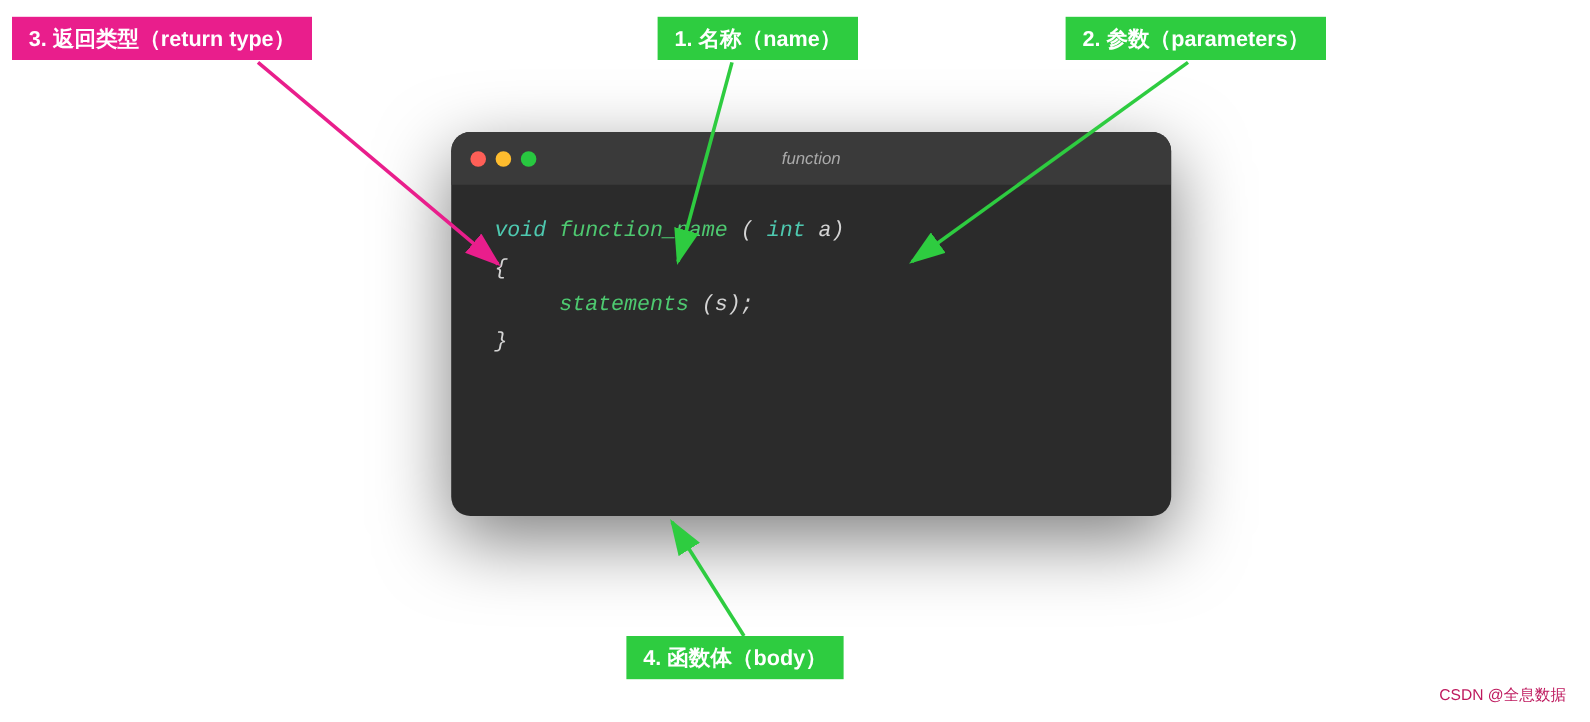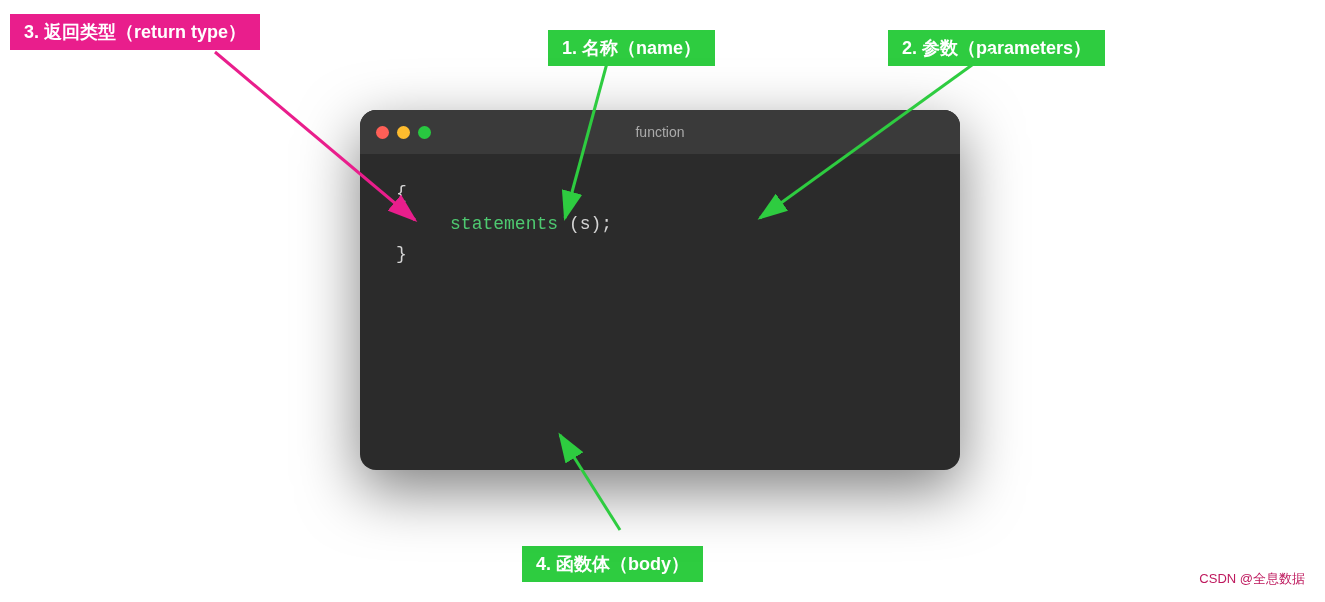--- a/index.html
+++ b/index.html
@@ -18,33 +18,34 @@
       position: absolute;
       color: #ffffff;
       font-size: 18px;
       font-weight: bold;
       padding: 6px 14px;
       border-radius: 0;
       white-space: nowrap;
     }
 
     .label-pink { background: #e91e8c; }
-    .label-green { background: #2ecc40; margin-top: 16px; }
+    .label-green { background: #2ecc40; }
 
     
     .code-window {
       position: absolute;
-      left: 360px;
+      left: 376px;
       top: 110px;
       width: 600px;
-      height: 360px;
+      height: 320px;
       background: #2b2b2b;
       border-radius: 16px;
       box-shadow: 0 20px 60px rgba(0,0,0,0.5);
       overflow: hidden;
+      font-style: italic;
     }
 
     .window-titlebar {
       display: flex;
       align-items: center;
       justify-content: center;
       height: 44px;
       background: #3a3a3a;
       position: relative;
     }
@@ -121,20 +122,28 @@
   <div class="window-titlebar">
     <div class="traffic-lights">
       <div class="dot dot-red"></div>
       <div class="dot dot-yellow"></div>
       <div class="dot dot-green"></div>
     </div>
     <span class="window-title">function</span>
   </div>
   <div class="code-body">
     <span class="code-line">
+      <span class="kw-teal">void</span>
+      <span class="kw-white"> </span>
+      <span class="kw-green">function_name</span>
+      <span class="kw-white"> (</span>
+      <span class="kw-teal">int</span>
+      <span class="kw-white"> a)</span>
+    </span>
+    <span class="code-line">
       <span class="kw-white">{</span>
     </span>
     <span class="code-line">
       <span class="kw-white">&nbsp;&nbsp;&nbsp;&nbsp;</span>
       <span class="kw-green">statements</span>
       <span class="kw-white">(s);</span>
     </span>
     <span class="code-line">
       <span class="kw-white">}</span>
     </span>

